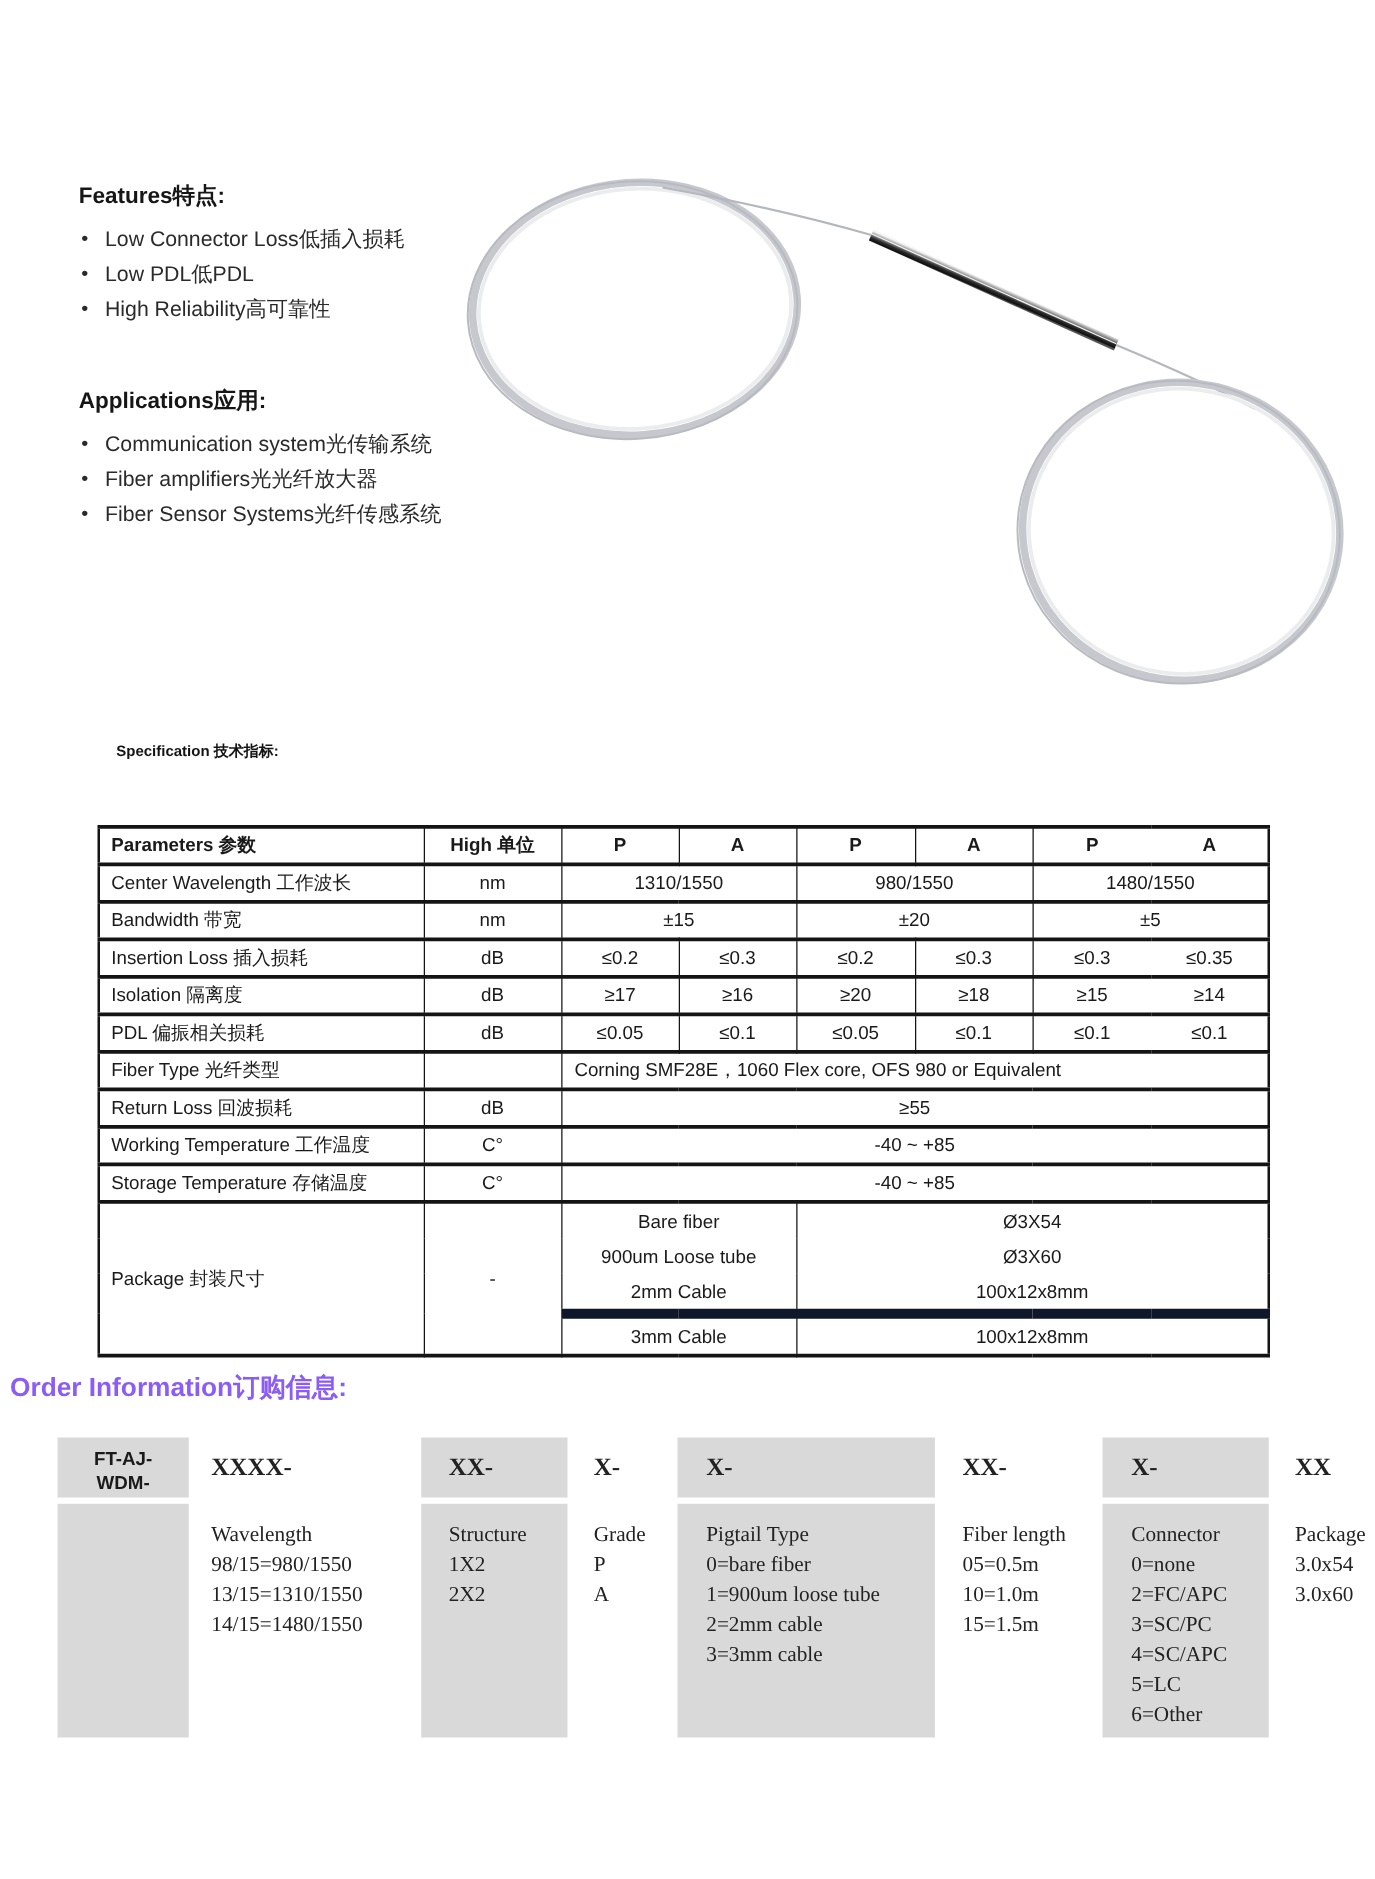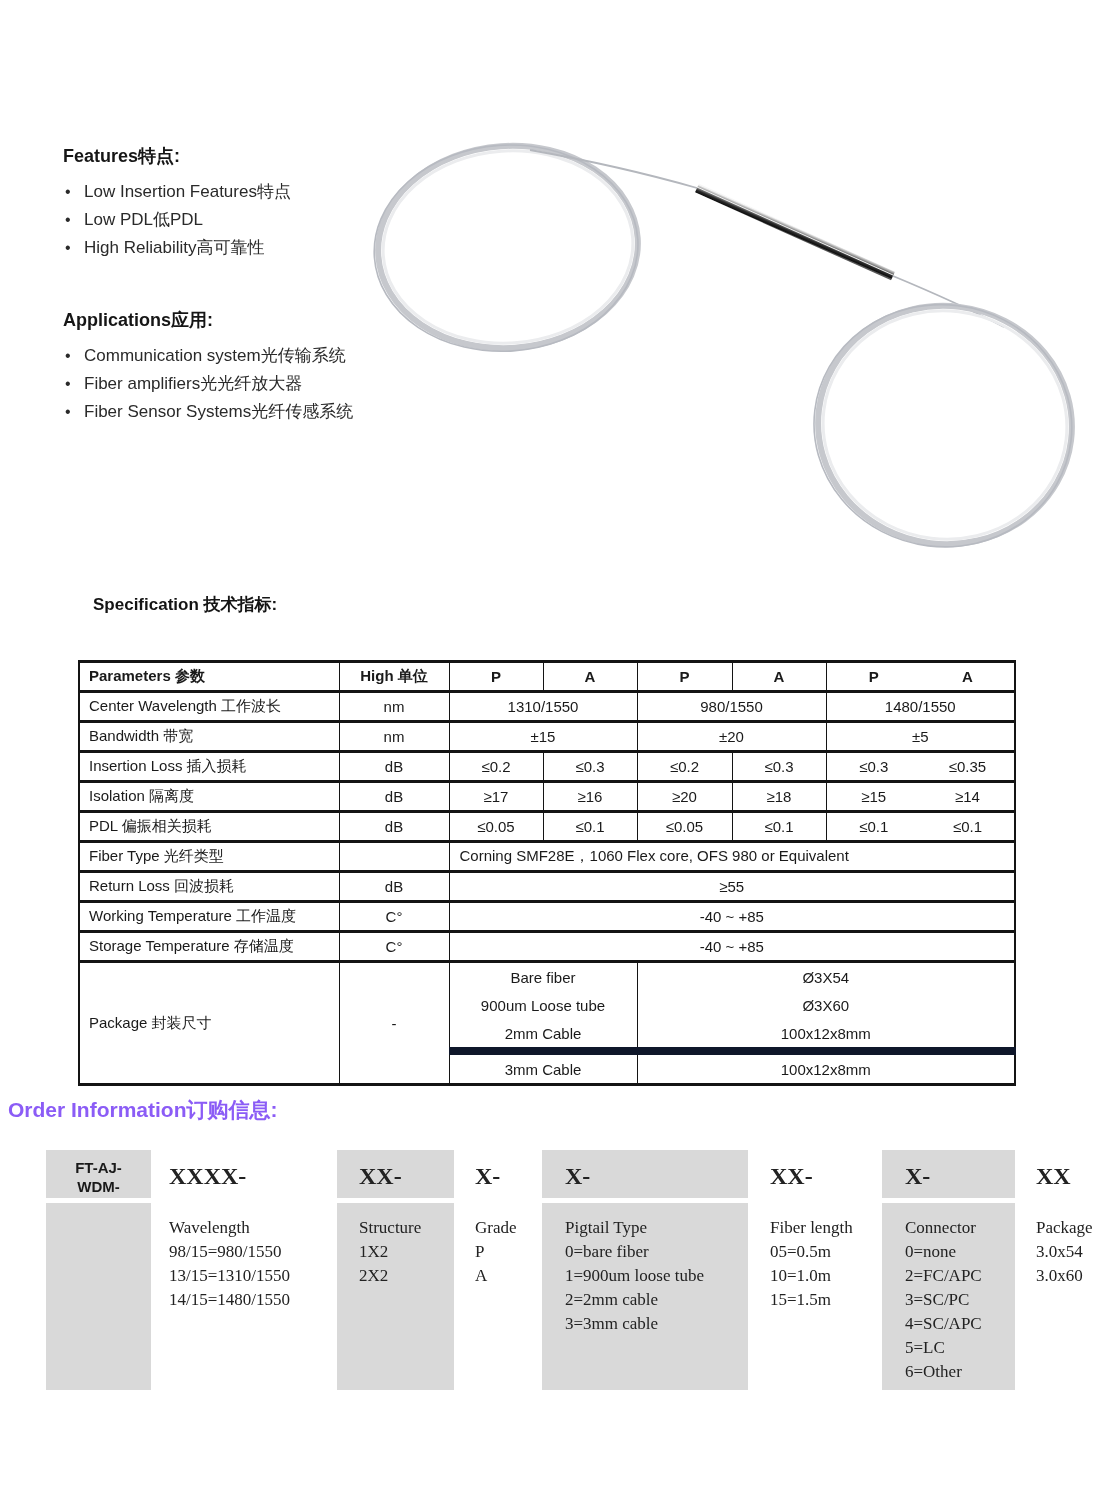--- a/index.html
+++ b/index.html
@@ -11,61 +11,61 @@
   .blk{position:absolute;left:63px;}
   .blk h2{margin:0 0 10px 0;font-size:18px;font-weight:bold;color:#161616;}
   .blk ul{margin:0;padding:0;list-style:none;}
   .blk li{position:relative;padding-left:21px;font-size:17px;line-height:28px;color:#2a2a2a;}
   .blk li::before{content:"\2022";position:absolute;left:2px;top:0;font-size:16px;color:#2a2a2a;}
 
   
   .photo{position:absolute;left:330px;top:95px;width:770px;height:475px;}
 
   
-  .spec-h{position:absolute;left:93px;top:593px;margin:0;font-size:17px;font-weight:bold;color:#141414;}
+  .spec-h{position:absolute;left:93px;top:593px;margin:0;font-size:12px;font-weight:bold;color:#141414;}
   table.spec{position:absolute;left:78px;top:660px;width:936px;border-collapse:collapse;table-layout:fixed;
              border:3px solid #141414;border-left-width:2px;border-right-width:2px;}
   .spec td{height:27px;font-size:15px;padding:0 4px;vertical-align:middle;white-space:nowrap;overflow:hidden;color:#1a1a1a;}
   .spec tr{border-top:3px solid #141414;}
   .spec tr.hdr{border-top:0;}
   .spec tr.nb{border-top:0;}
   .spec tr.sub{border-top:8px solid #0f172a;}
   .spec td.lbl{text-align:left;padding-left:9px;}
   .spec td.ctr{text-align:center;}
   .spec td.lft{text-align:left;padding-left:10px;}
   .spec td.bl{border-left:1.5px solid #141414;}
   .spec td.b{font-weight:bold;}
   .spec tr.pk td{height:28px;}
 
   
   .order-h{position:absolute;left:8px;top:1096px;margin:0;font-size:21px;font-weight:bold;color:#8b5cf6;}
   .order{position:absolute;left:7px;top:1150px;width:1093px;height:240px;}
   .ocol{position:absolute;top:0;height:240px;box-sizing:border-box;margin-left:39px;}
   .ohd{height:48px;box-sizing:border-box;padding-top:13px;padding-left:var(--pl,0px);
-       font-family:"Liberation Serif",serif;font-weight:bold;font-size:24px;color:#222;}
+       font-family:"Liberation Serif",serif;font-weight:bold;font-size:20px;color:#222;}
   .ogap{height:5px;}
   .obd{height:187px;box-sizing:border-box;padding-top:13px;padding-left:var(--pl,0px);
        font-family:"Liberation Serif",serif;font-size:17px;line-height:24px;color:#222;}
   .shade .ohd,.shade .obd{background:#d9d9d9;}
   .oprefix .ohd{font-family:"Liberation Sans",sans-serif;font-size:15px;line-height:19px;
                 text-align:center;padding:8px 0 0 0;font-weight:bold;color:#1a1a1a;}
 
   
   .note{position:absolute;left:75px;top:1438px;font-size:15px;line-height:19.5px;color:#222;}
   .note .zh{font-family:"Liberation Serif",serif;font-size:12px;color:#8a8a8a;margin-left:8px;}
 </style>
 </head>
 <body>
 
 <div class="page">
 
   <section class="blk" style="top:144px;">
     <h2>Features特点:</h2>
     <ul>
-      <li>Low Insertion Features特点</li>
+      <li>Low Connector Loss低插入损耗</li>
       <li>Low PDL低PDL</li>
       <li>High Reliability高可靠性</li>
     </ul>
   </section>
 
   <section class="blk" style="top:308px;">
     <h2>Applications应用:</h2>
     <ul>
       <li>Communication system光传输系统</li>
       <li>Fiber amplifiers光光纤放大器</li>

